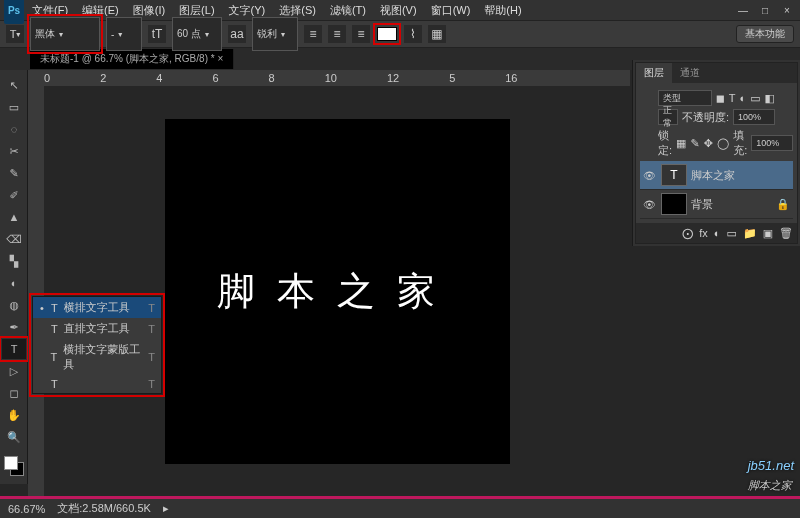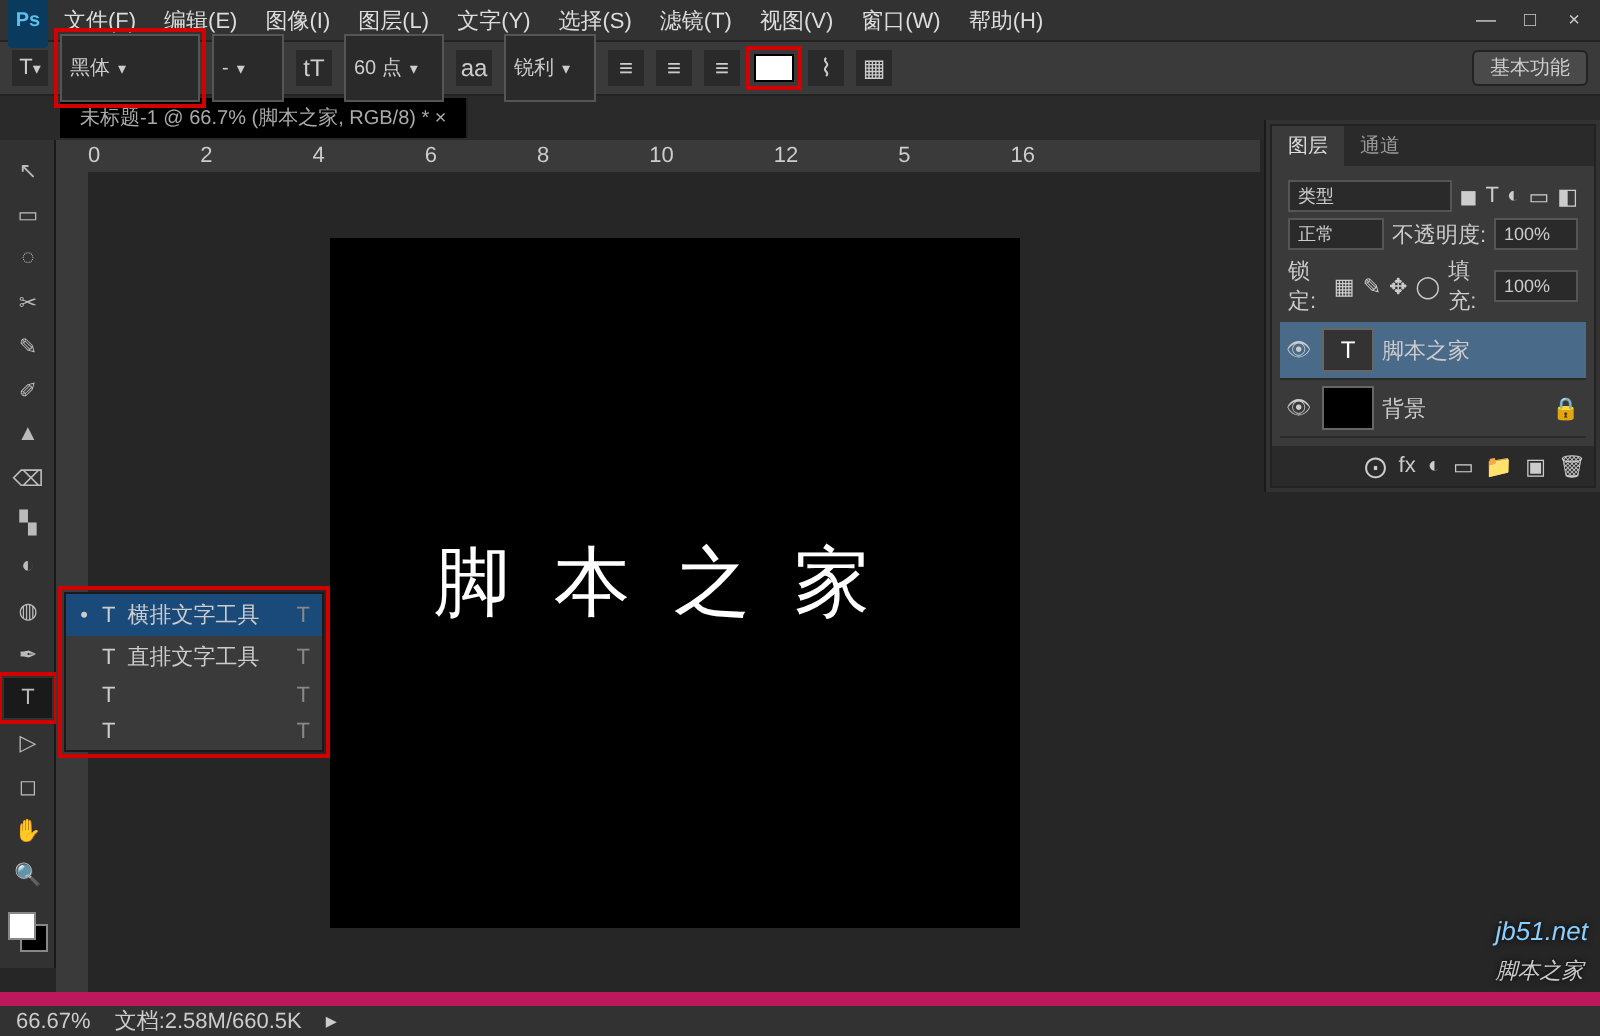--- a/index.html
+++ b/index.html
@@ -35,29 +35,29 @@
 .fly-item{display:flex;align-items:center;padding:3px 6px;font-size:10px;gap:6px}
 .fly-item.sel{background:#1a4a7a;color:#fff}
 .fly-dot{width:6px;text-align:center}
 .fly-key{margin-left:auto;color:#888}
 .panels{position:absolute;right:0;top:60px;width:168px;background:#323232;border-left:1px solid #1a1a1a}
 .panel{background:#3a3a3a;margin:2px;border:1px solid #222}
 .panel-tabs{display:flex;background:#2a2a2a;height:20px;align-items:center}
 .ptab{padding:3px 8px;font-size:10px;color:#999}
 .ptab.active{background:#3a3a3a;color:#ddd}
 .panel-body{padding:4px}
-.panel-row{display:flex;align-items:center;gap:4px;margin:3px 4px;font-size:10px}
+.panel-row{display:flex;align-items:center;gap:4px;margin:3px 18px;font-size:10px}
 .mini-drop{flex:1;height:16px;background:#2a2a2a;border:1px solid #555;padding:0 4px;font-size:9px;display:flex;align-items:center}
 .layer{display:flex;align-items:center;padding:3px;gap:4px;border-bottom:1px solid #2a2a2a}
 .layer.sel{background:#4a6a8a}
 .eye{width:14px;font-size:10px}
 .layer-thumb{width:26px;height:22px;background:#000;border:1px solid #666;display:flex;align-items:center;justify-content:center;font-size:12px}
 .layer-thumb.t{background:#333;color:#fff}
 .panel-foot{height:20px;background:#2a2a2a;display:flex;align-items:center;justify-content:flex-end;gap:6px;padding:0 4px;font-size:10px;color:#888}
-.statusbar{position:absolute;bottom:0;left:0;right:0;height:22px;background:#323232;border-top:7px solid #be185d;display:flex;align-items:center;padding:0 8px;gap:12px;font-size:10px;color:#aaa}
+.statusbar{position:absolute;bottom:0;left:0;right:0;height:22px;background:#323232;border-top:3px solid #be185d;display:flex;align-items:center;padding:0 8px;gap:12px;font-size:10px;color:#aaa}
 .watermark{position:absolute;right:6px;bottom:24px;color:#4ab4ff;font-size:18px;font-style:italic;text-shadow:0 0 3px #000;pointer-events:none}
 .watermark .url{display:block;font-size:13px;text-align:left;color:#8ad0ff}
 </style>
 </head>
 <body>
 
 <div class="menubar">
   <div class="ps-logo">Ps</div>
   <div class="menu-item">文件(F)</div>
   <div class="menu-item">编辑(E)</div>
@@ -156,20 +156,21 @@
     </div>
     <div class="fly-item">
       <span class="fly-dot"></span>
         <span>T</span>
       <span>直排文字工具</span>
         <span class="fly-key">T</span>
     </div>
     <div class="fly-item">
       <span class="fly-dot"></span>
         <span>T</span>
+      <span>横排文字蒙版工具</span>
         <span class="fly-key">T</span>
     </div>
     <div class="fly-item">
       <span class="fly-dot"></span>
         <span>T</span>
         <span class="fly-key">T</span>
     </div>
   </div>
 </div>
 

